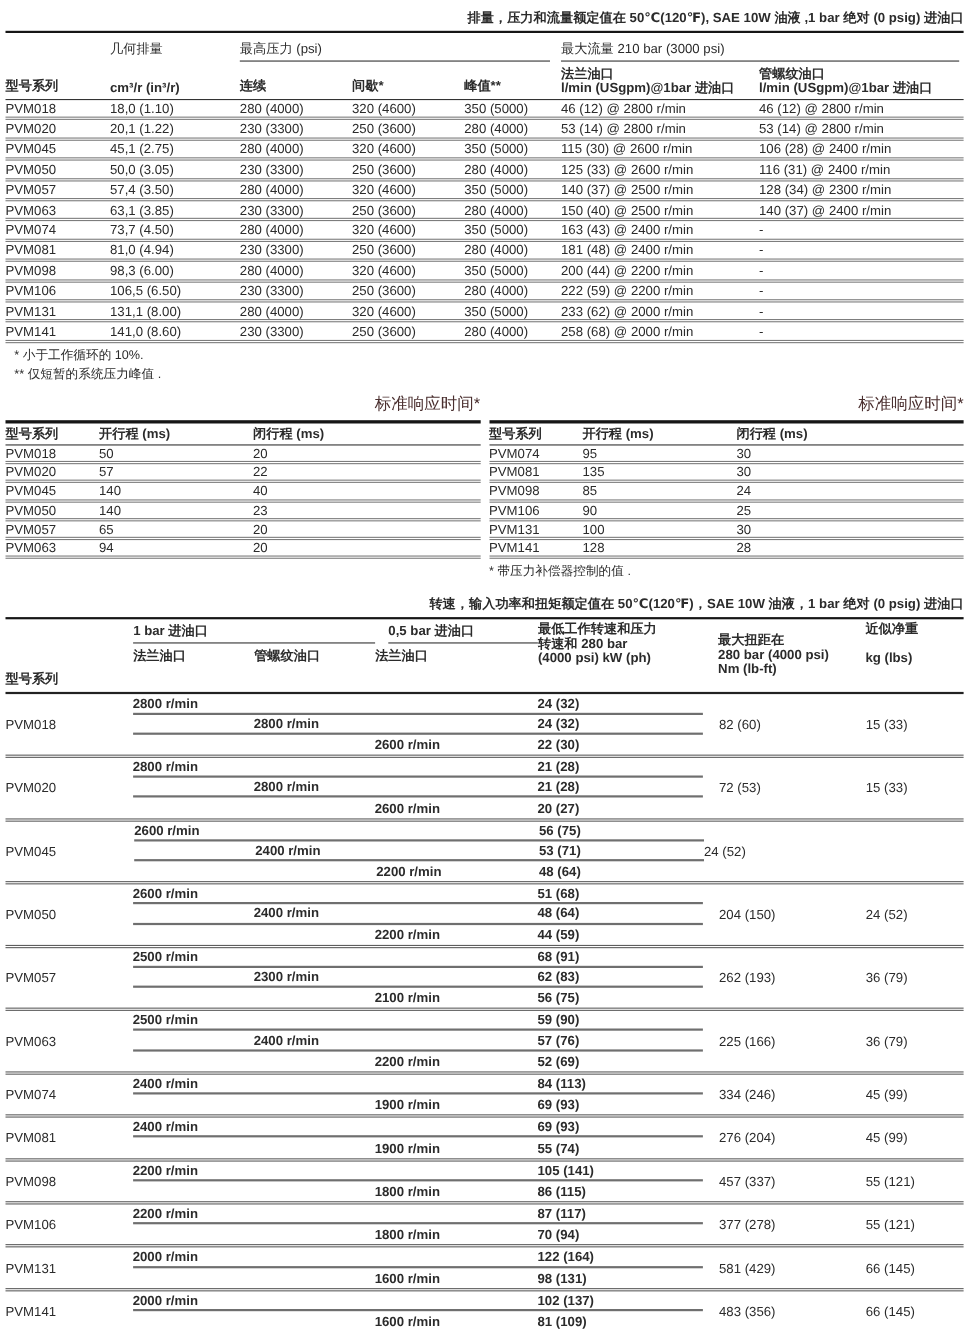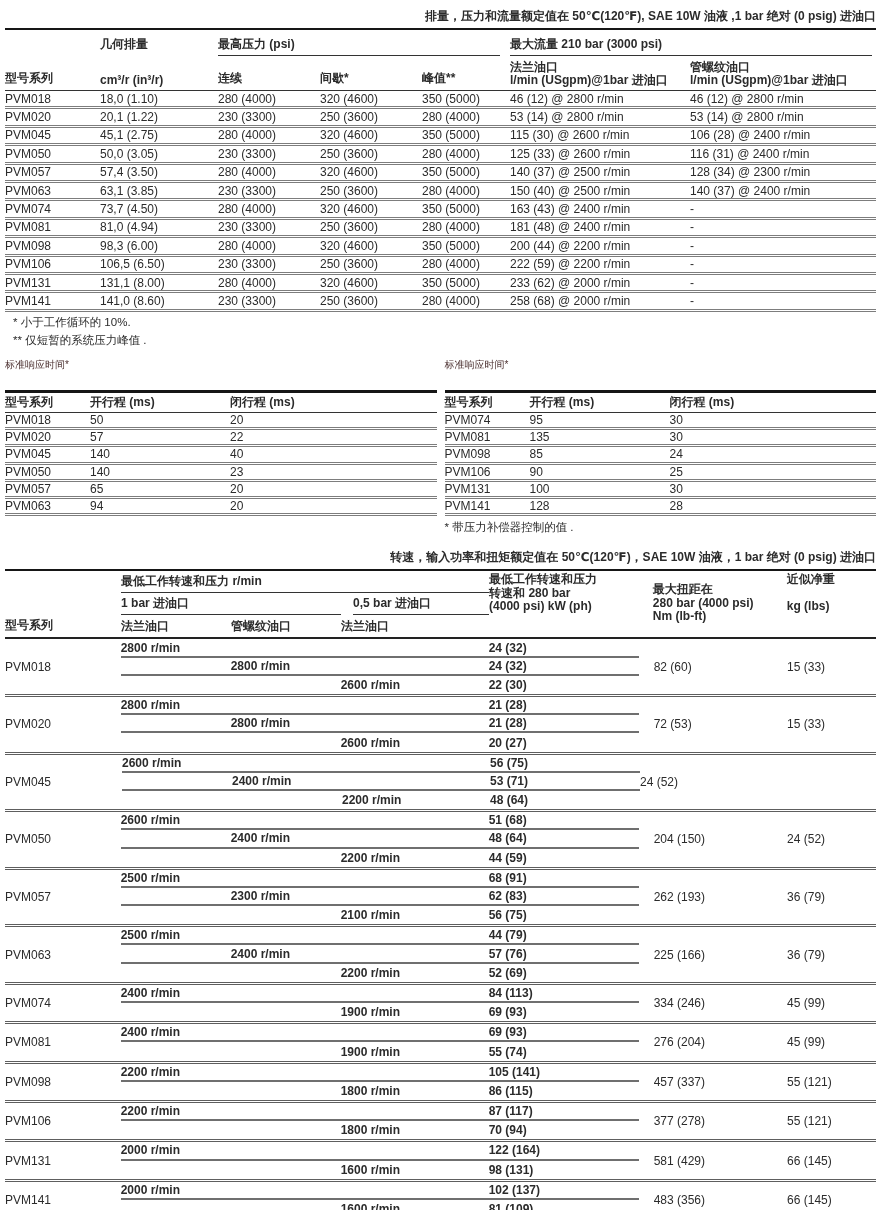--- a/index.html
+++ b/index.html
@@ -6,31 +6,31 @@
   body{
     width:880px;height:1210px;
     font-family:"Liberation Sans","DejaVu Sans",sans-serif;
     color:#2b2b2b;font-size:12px;overflow:hidden;
   }
   .page{padding:6px 4px 0 5px;box-sizing:border-box;}
   .sec-title{font-weight:700;font-size:12px;padding:2px 0 3px 1px;border-bottom:2.5px solid #161616;text-align:right;}
   
   .t1-grid{display:grid;grid-template-columns:95px 118px 102px 102px 88px 180px 1fr;}
   .t1-head{margin-top:2px;}
-  .gh{font-weight:700;padding-top:4px;}
+  .gh{font-weight:400;padding-top:4px;}
   .gh-span{border-bottom:1.3px solid #333;padding-bottom:2px;margin-right:10px;}
   .col-head{font-weight:700;align-items:end;padding:5px 0 3px 0;border-bottom:1.6px solid #333;}
   .col-head .two{line-height:13px;font-weight:700;}
   .r1{display:grid;grid-template-columns:95px 118px 102px 102px 88px 180px 1fr;
       align-items:center;height:18.4px;box-sizing:border-box;border-bottom:3px double #7d7d7d;}
   .fnote{font-size:11.5px;margin:3px 0 0 8px;}
   
   .resp-wrap{display:flex;gap:8px;margin-top:10px;}
   .resp{width:436px;box-sizing:border-box;}
-  .resp-label{font-size:10px;color:#4a2f2f;margin-bottom:18px;}
+  .resp-label{font-size:15px;color:#4a2f2f;margin-bottom:5px;text-align:right;}
   .resp-rule{border-bottom:3px solid #161616;}
   .rt-row{display:grid;grid-template-columns:85px 140px 1fr;align-items:center;
           height:17.3px;box-sizing:border-box;border-bottom:3px double #7d7d7d;}
   .rt-head{font-weight:700;border-bottom:1.6px solid #333;height:20px;}
   .resp-foot{font-size:11.5px;margin-top:4px;}
   
   .t2{margin-top:12px;}
   .t2-head{display:flex;align-items:stretch;border-bottom:2.2px solid #222;min-height:66px;}
   .t2h-model{width:117px;display:flex;align-items:flex-end;font-weight:700;padding-bottom:3px;}
   .t2h-mid{width:368px;display:flex;flex-direction:column;}
@@ -283,21 +283,20 @@
       <div class="resp-foot">* 带压力补偿器控制的值 .</div>
     </div>
   </div>
 
   <div class="t2">
     <div class="sec-title">转速，输入功率和扭矩额定值在 50℃(120℉)，SAE 10W 油液，1 bar 绝对 (0 psig) 进油口</div>
 
     <div class="t2-head">
       <div class="t2h-model">型号系列</div>
       <div class="t2h-mid">
-        <div class="t2h-rowA">最低工作转速和压力 r/min</div>
         <div class="t2h-rowB">
           <div class="t2h-1bar">1 bar 进油口</div>
           <div class="t2h-05bar">0,5 bar 进油口</div>
         </div>
         <div class="t2h-rowC">
           <div class="t2h-c1">法兰油口</div>
           <div class="t2h-c2">管螺纹油口</div>
           <div class="t2h-c3">法兰油口</div>
         </div>
       </div>
@@ -443,21 +442,21 @@
           <div class="mtq">262 (193)</div>
           <div class="mwt">36 (79)</div>
         </div>
         <div class="mblk">
           <div class="mname">PVM063</div>
           <div class="midwrap">
             <div class="srow sep">
               <div>2500 r/min</div>
               <div></div>
               <div></div>
-              <div>44 (79)</div>
+              <div>59 (90)</div>
             </div>
             <div class="srow sep">
               <div></div>
               <div>2400 r/min</div>
               <div></div>
               <div>57 (76)</div>
             </div>
             <div class="srow">
               <div></div>
               <div></div>

